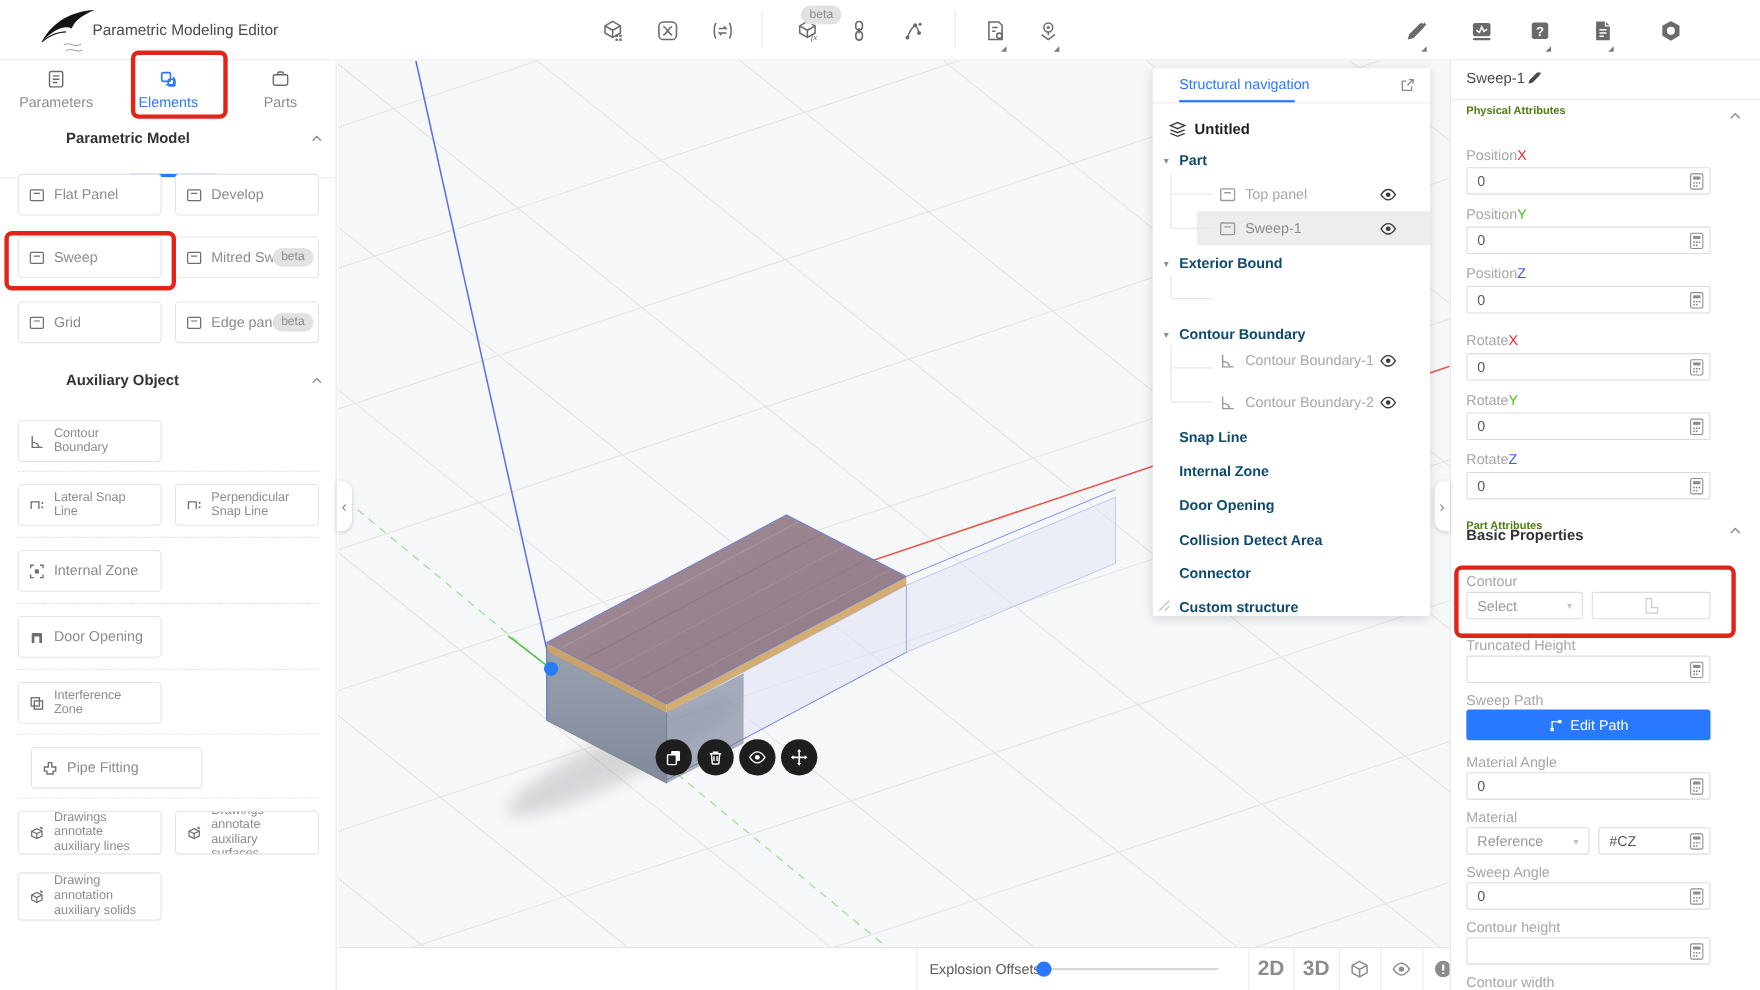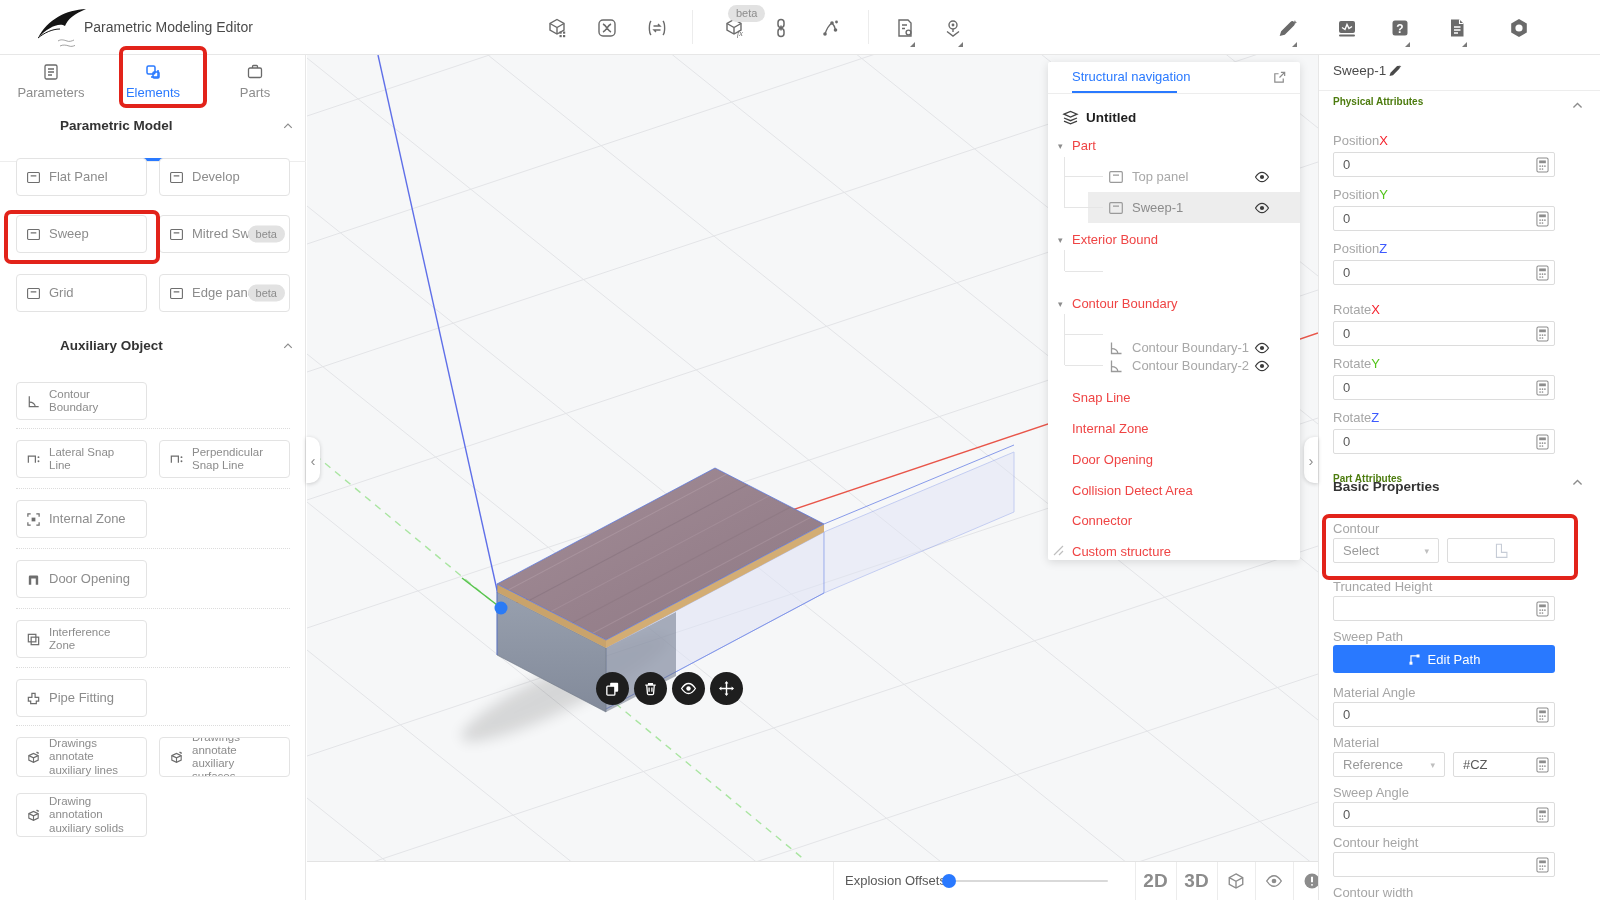--- a/index.html
+++ b/index.html
@@ -52,21 +52,21 @@
   .bicon{position:absolute;top:10px;width:18px;height:18px;color:#8c8c8c;cursor:pointer;}
 
   
   #navpanel{position:absolute;left:1048px;top:62px;width:252px;height:498px;background:#fff;border-radius:2px;box-shadow:0 2px 10px rgba(0,0,0,.13);z-index:20;overflow:hidden;}
   #nav-header{position:absolute;left:0;top:0;width:252px;height:32px;border-bottom:1px solid #ededed;box-sizing:border-box;}
   #nav-title{position:absolute;left:24px;top:7px;font-size:13px;color:#2979ff;cursor:pointer;}
   #nav-underline{position:absolute;left:24px;top:29px;width:105px;height:2px;background:#2979ff;}
   #nav-expand{position:absolute;left:224px;top:8px;width:15px;height:15px;color:#8c8c8c;cursor:pointer;}
   .trow{position:absolute;left:0;width:252px;height:31px;display:flex;align-items:center;cursor:pointer;}
   .trow .caret{position:absolute;left:10px;font-size:9px;color:#8c8c8c;}
-  .trow .t-bold{position:absolute;left:24px;font-size:13px;font-weight:400;color:#ef4444;}
+  .trow .t-bold{position:absolute;left:24px;font-size:13px;font-weight:700;color:#0c4a6e;}
   .trow .t-ico{position:absolute;left:60px;width:16px;height:16px;color:#9a9a9a;}
   .trow .t-txt{position:absolute;left:84px;font-size:13px;color:#a8a8a8;}
   .trow .t-eye{position:absolute;left:206px;width:16px;height:16px;color:#3a3a3a;}
   .trow .u-ico{position:absolute;left:14px;width:17px;height:17px;color:#404040;}
   .trow .u-txt{position:absolute;left:38px;font-size:13.5px;font-weight:700;color:#1f1f1f;}
   #tree-highlight{position:absolute;left:40px;top:130px;width:212px;height:31px;background:#ededed;}
   .guide{position:absolute;background:#e5e5e5;}
   #nav-grip{position:absolute;left:4px;top:482px;width:12px;height:12px;color:#bfbfbf;}
 
   
@@ -516,21 +516,21 @@
         <span class="lbl">Door Opening</span>
     </div>
     <div class="dotted" style="top:553px"></div>
     <div class="card" style="left:16px;top:565px;width:131px;height:38px">
       <svg class="ci">
           <use href="#sym-interf"></use>
         </svg>
         <span class="lbl sm">Interference Zone</span>
     </div>
     <div class="dotted" style="top:612px"></div>
-    <div class="card" style="left:16px;top:624px;width:131px;height:38px">
+    <div class="card" style="left:28px;top:624px;width:156px;height:38px">
       <svg class="ci">
           <use href="#sym-pipe"></use>
         </svg>
         <span class="lbl">Pipe Fitting</span>
     </div>
     <div class="dotted" style="top:670px"></div>
     <div class="card" style="left:16px;top:682px;width:131px;height:40px">
       <svg class="ci">
           <use href="#sym-annocube"></use>
         </svg>
@@ -733,21 +733,21 @@
         </svg>
     </div>
     <div class="trow" style="top:162px">
       <span class="caret">▾</span>
       <span class="t-bold">Exterior Bound</span>
     </div>
     <div class="trow" style="top:226px">
       <span class="caret">▾</span>
       <span class="t-bold">Contour Boundary</span>
     </div>
-    <div class="trow" style="top:270px">
+    <div class="trow" style="top:250px">
       <svg class="t-ico">
           <use href="#sym-contour"></use>
         </svg>
       <span class="t-txt">Contour Boundary-1</span>
       <svg class="t-eye">
           <use href="#sym-eye"></use>
         </svg>
     </div>
     <div class="trow" style="top:288px">
       <svg class="t-ico">

